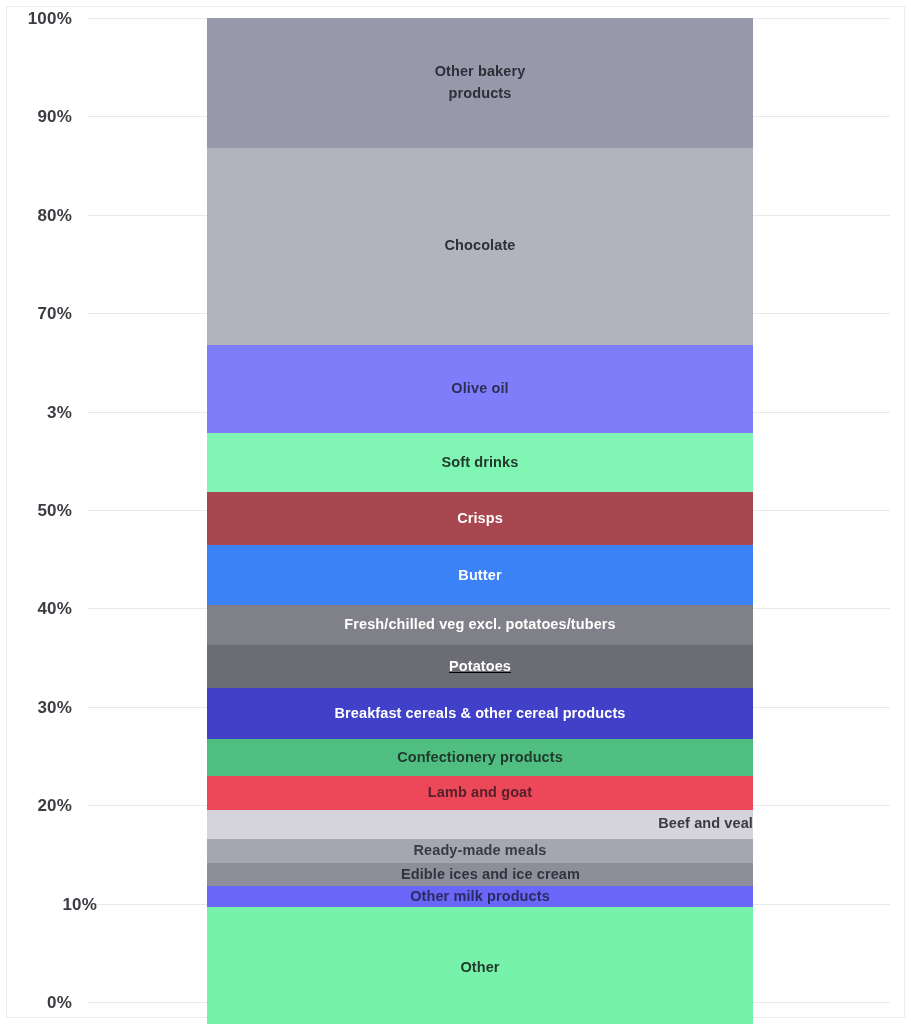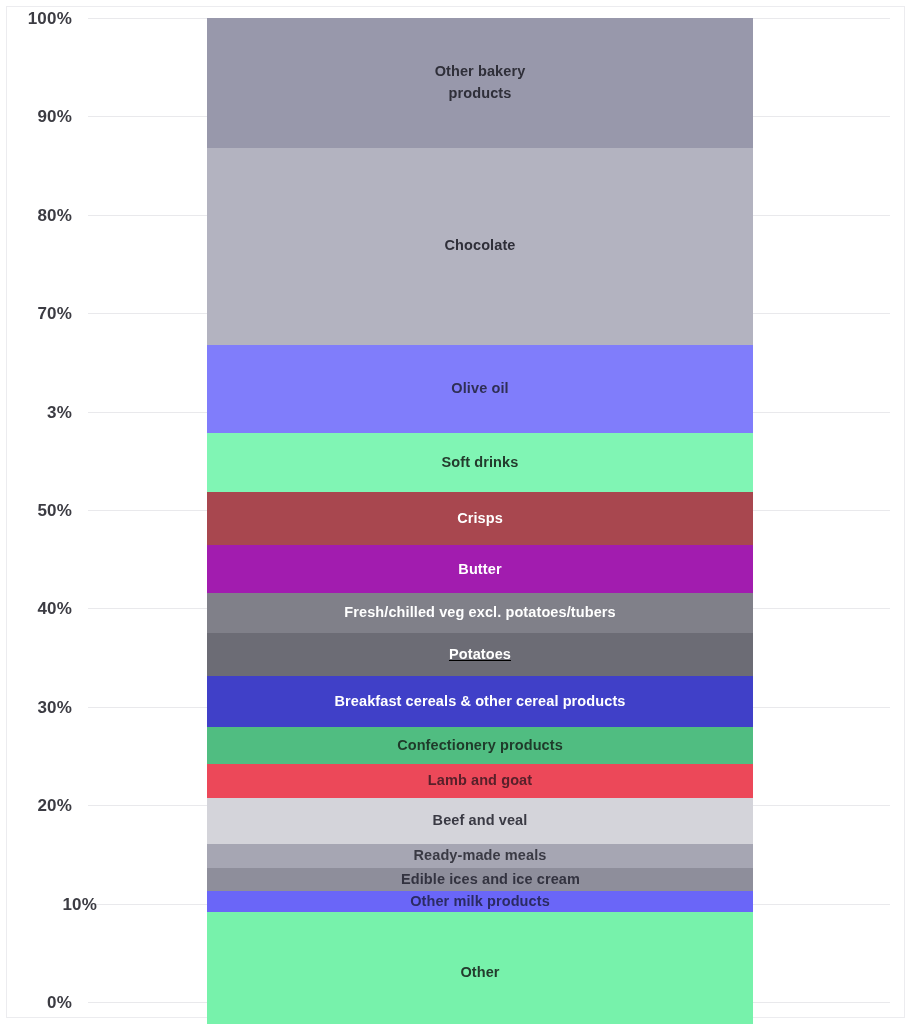--- a/index.html
+++ b/index.html
@@ -137,39 +137,39 @@
       </div>
       <div class="segment" style="height: 88.56px; background: rgb(128, 125, 251);">
         <span class="seg-label" style="color: rgb(47, 47, 85);">Olive oil</span>
       </div>
       <div class="segment" style="height: 59.04px; background: rgb(128, 245, 180);">
         <span class="seg-label" style="color: rgb(35, 59, 45);">Soft drinks</span>
       </div>
       <div class="segment" style="height: 53.136px; background: rgb(168, 71, 79);">
         <span class="seg-label" style="color: rgb(255, 255, 255);">Crisps</span>
       </div>
-      <div class="segment" style="height: 48px; background: #a21caf;">
+      <div class="segment" style="height: 60px; background: #3b82f6;">
         <span class="seg-label" style="color: rgb(255, 255, 255);">Butter</span>
       </div>
       <div class="segment" style="height: 39.36px; background: rgb(128, 128, 137);">
         <span class="seg-label" style="color: rgb(255, 255, 255);">Fresh/chilled veg excl. potatoes/tubers</span>
       </div>
       <div class="segment" style="height: 43.296px; background: rgb(108, 108, 117); text-decoration: underline;">
         <span class="seg-label" style="color: rgb(255, 255, 255);">Potatoes</span>
       </div>
       <div class="segment" style="height: 51px; background: rgb(64, 64, 200);">
         <span class="seg-label" style="color: rgb(255, 255, 255);">Breakfast cereals &amp; other cereal products</span>
       </div>
       <div class="segment" style="height: 37.392px; background: rgb(80, 189, 129);">
         <span class="seg-label" style="color: rgb(31, 58, 42);">Confectionery products</span>
       </div>
       <div class="segment" style="height: 33.456px; background: rgb(236, 72, 89);">
         <span class="seg-label" style="color: rgb(87, 32, 42);">Lamb and goat</span>
       </div>
-      <div class="segment" style="height: 46px; background: rgb(212, 212, 218);">
+      <div class="segment" style="height: 29px; background: rgb(212, 212, 218); justify-content: flex-end;">
         <span class="seg-label" style="color: rgb(58, 58, 68);">Beef and veal</span>
       </div>
       <div class="segment" style="height: 24.6px; background: rgb(166, 166, 179);">
         <span class="seg-label" style="color: rgb(58, 58, 68);">Ready-made meals</span>
       </div>
       <div class="segment" style="height: 22.632px; background: rgb(142, 142, 155); padding-left: 21px;">
         <span class="seg-label" style="color: rgb(51, 51, 64);">Edible ices and ice cream</span>
       </div>
       <div class="segment" style="height: 20.664px; background: rgb(106, 102, 248);">
         <span class="seg-label" style="color: rgb(43, 43, 99);">Other milk products</span>

